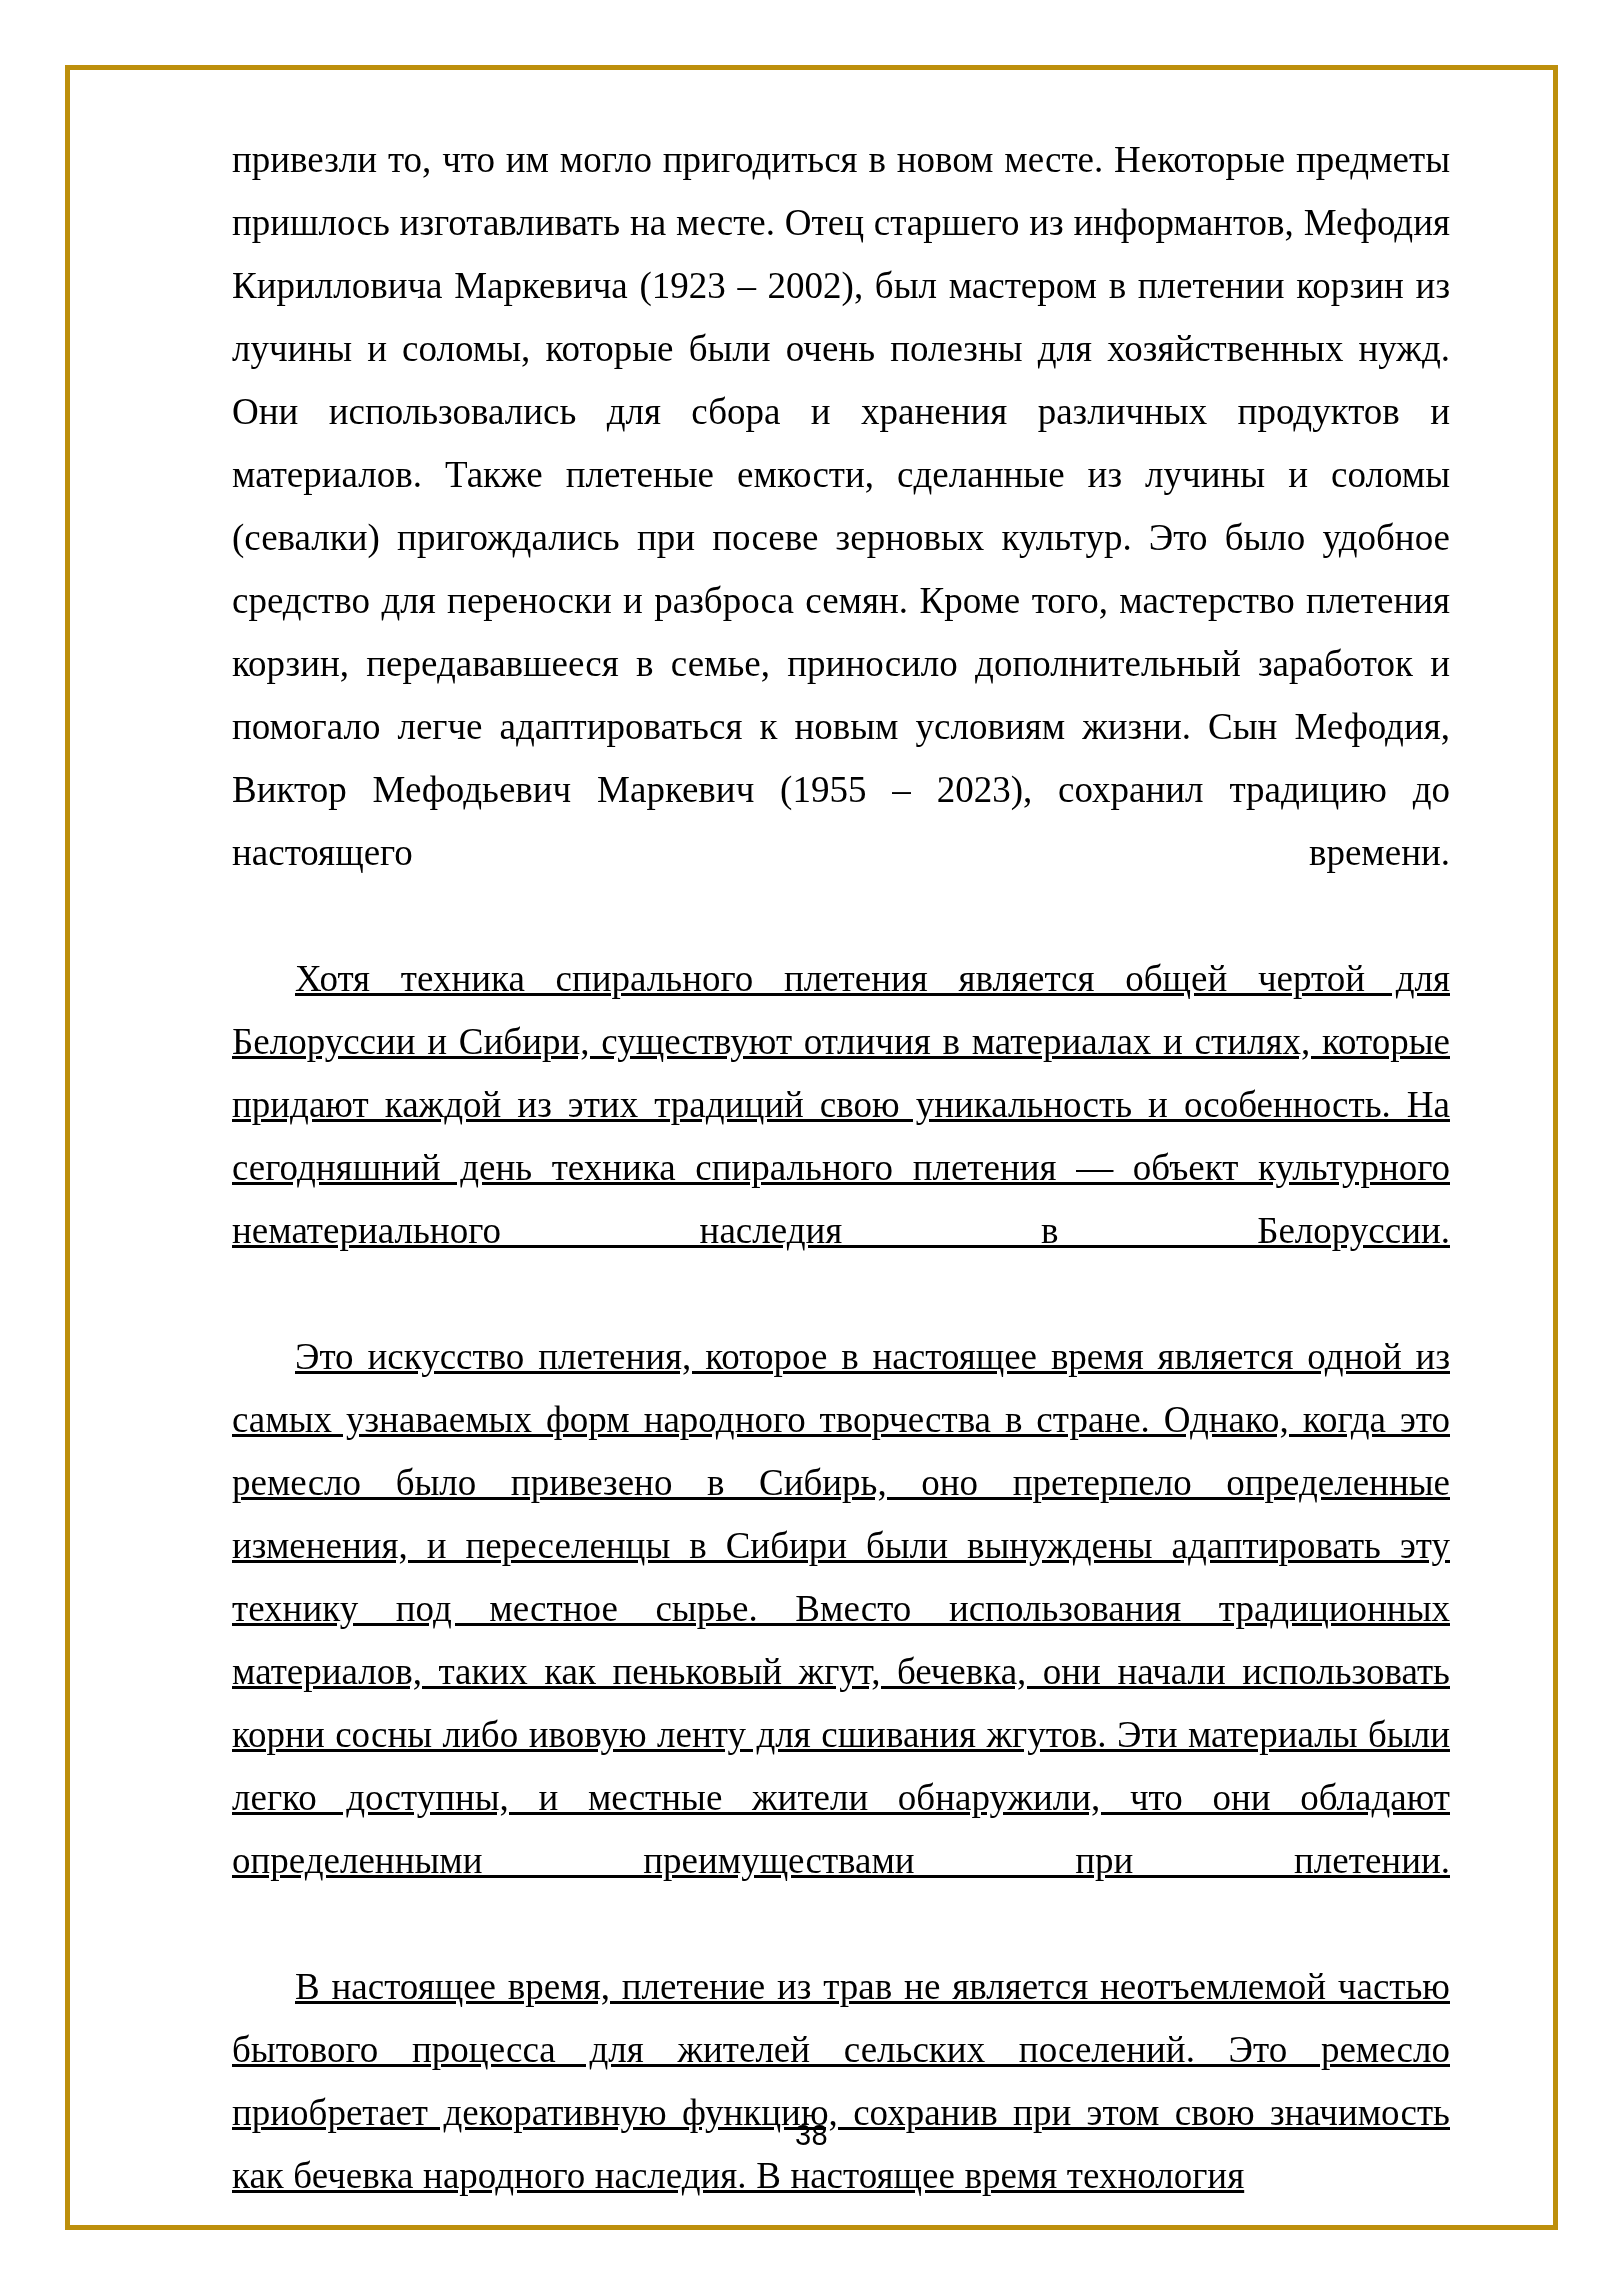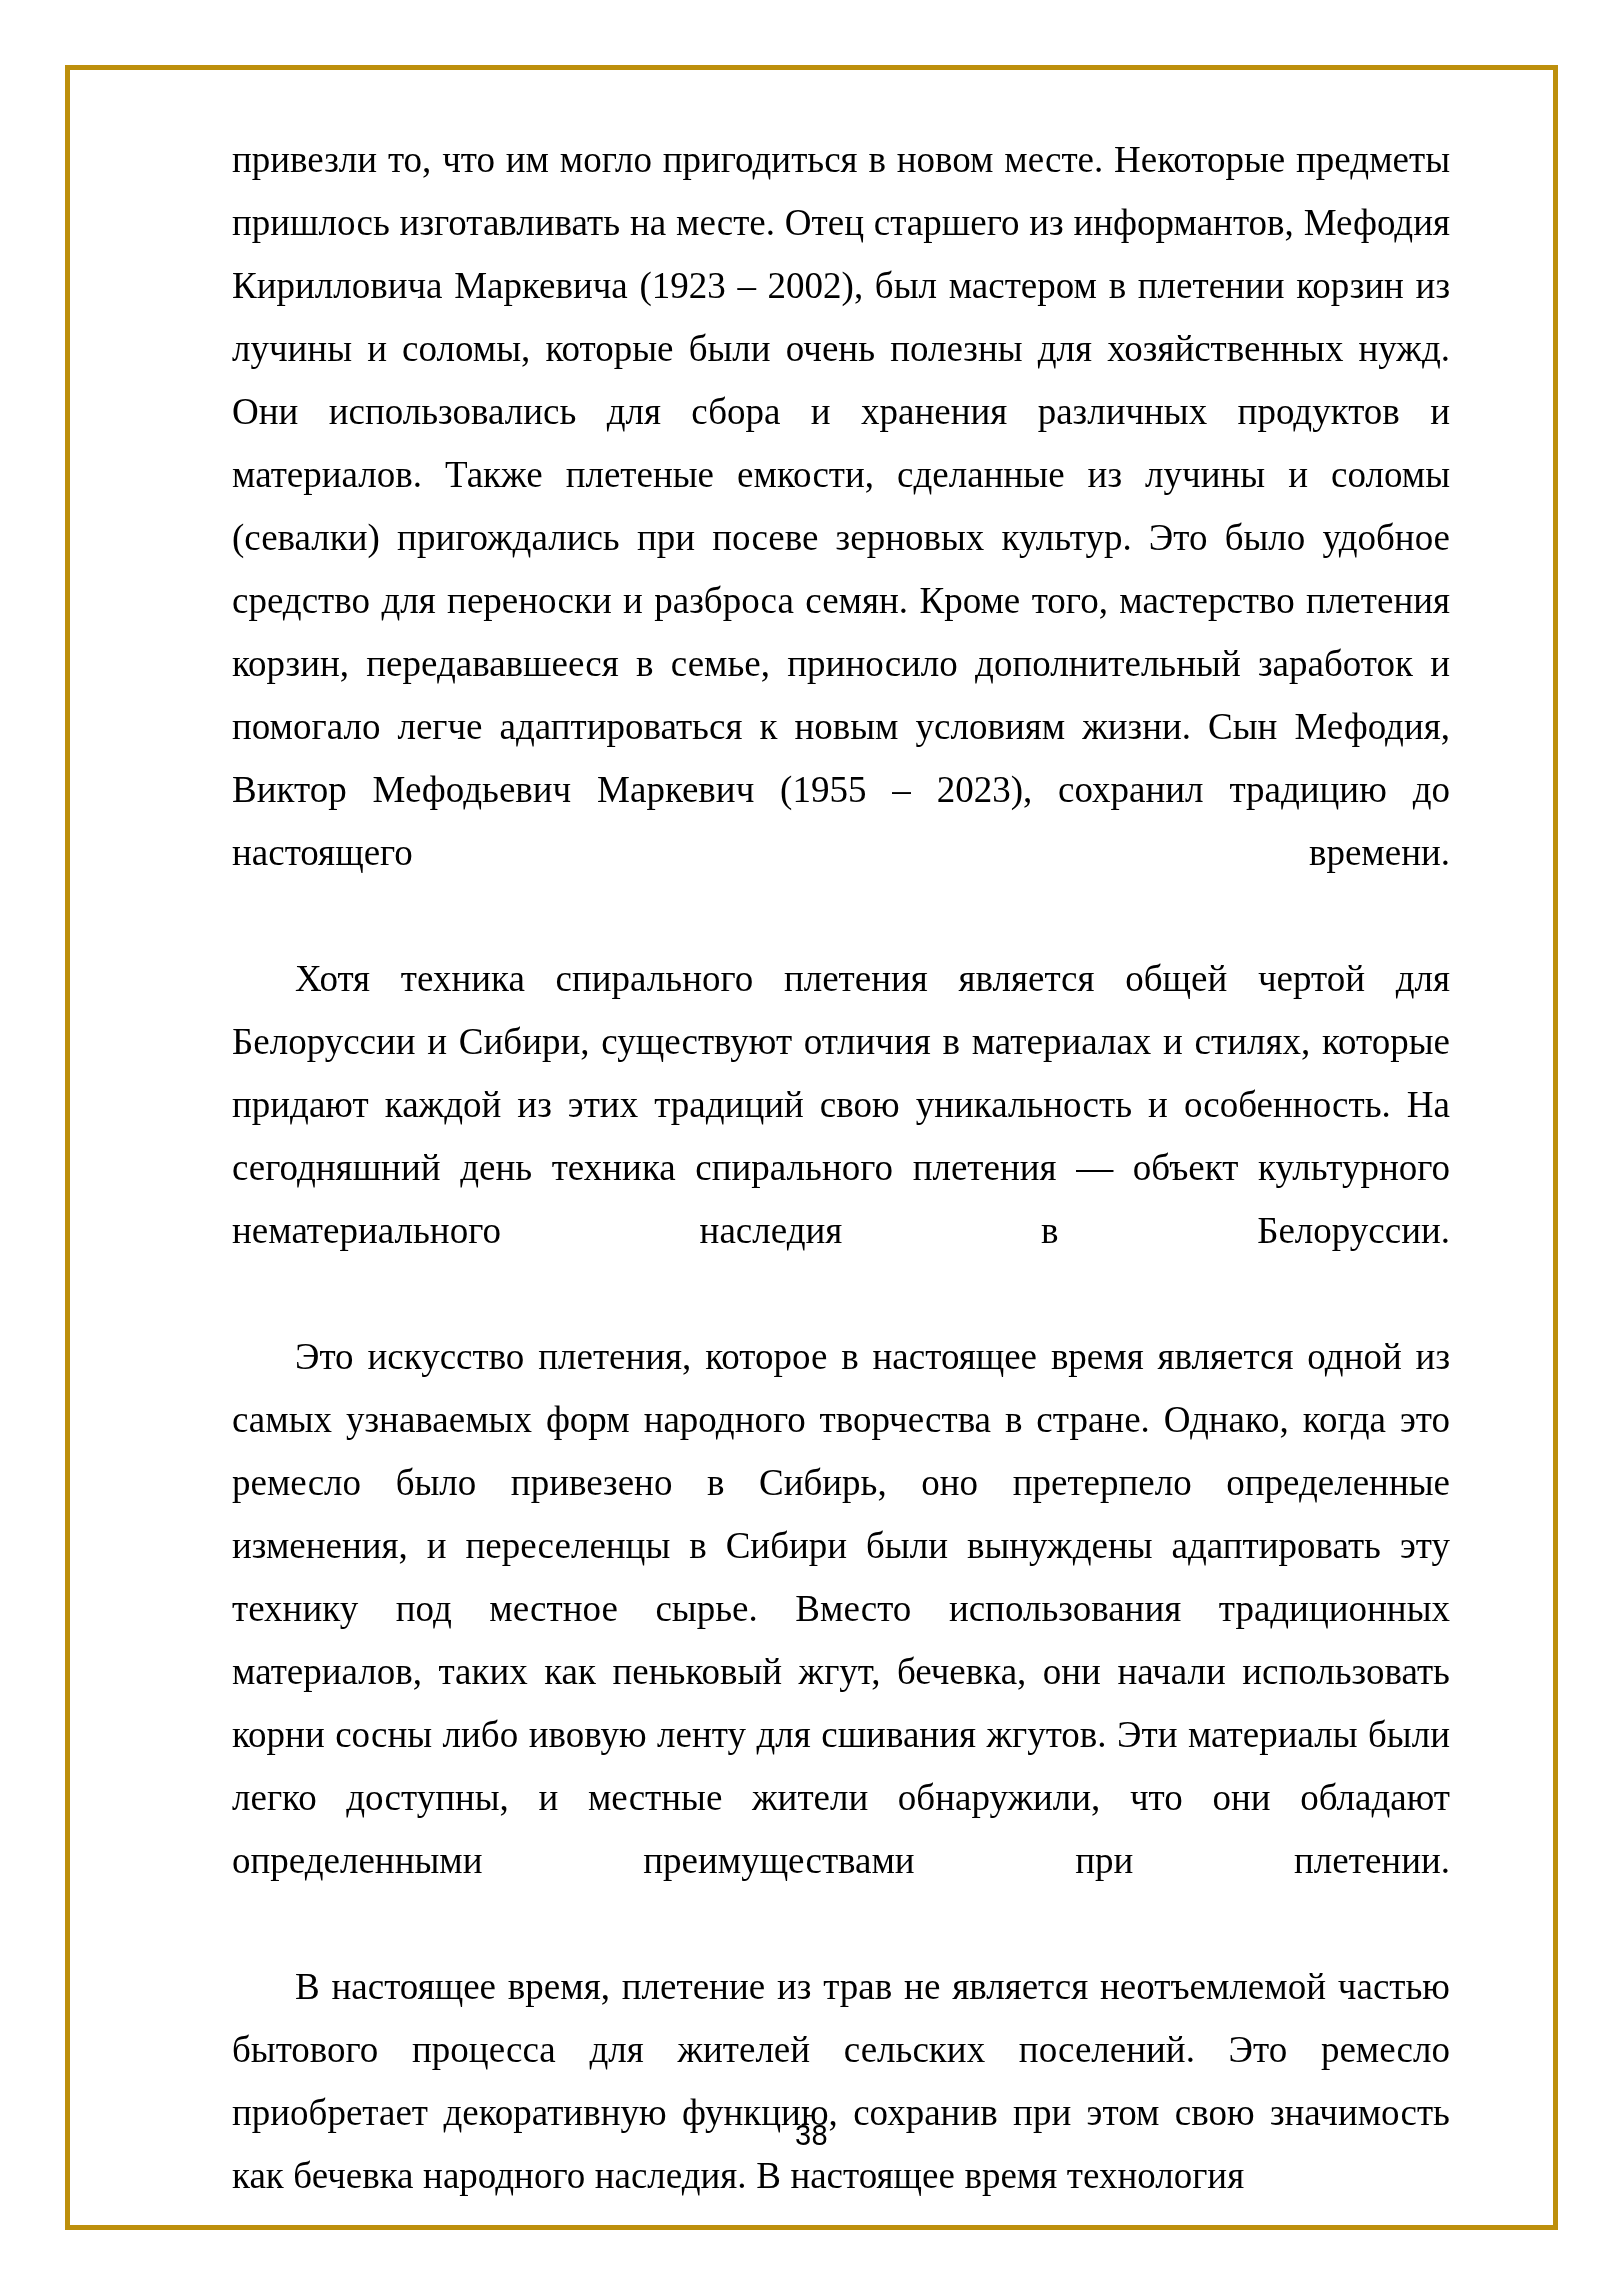--- a/index.html
+++ b/index.html
@@ -45,20 +45,21 @@
     color: #000000;
     text-align: justify;
     text-justify: inter-word;
     -webkit-hyphens: none;
     hyphens: none;
     word-spacing: 0.3px;
   }
 
   .para.indent {
     text-indent: 63px;
+    text-decoration: underline;
   }
 
   
   .para::after {
     content: "";
     display: inline-block;
     width: 100%;
   }
 
   .para.no-stretch::after {

